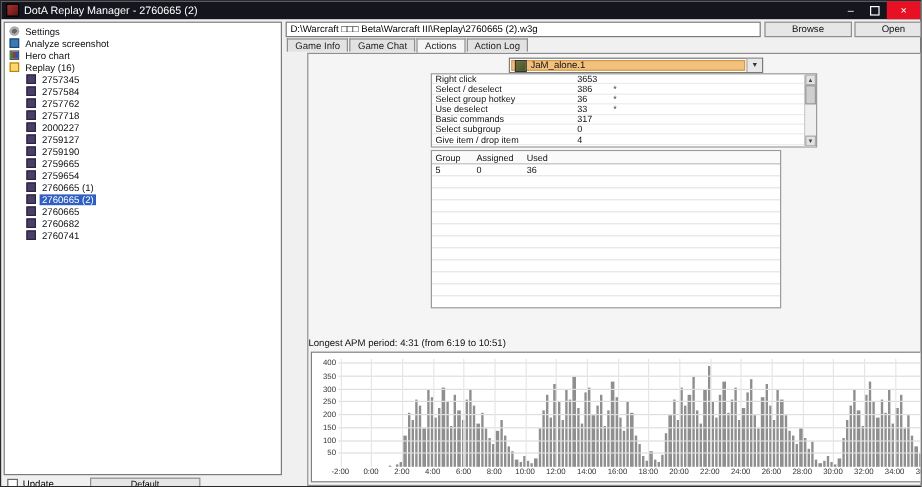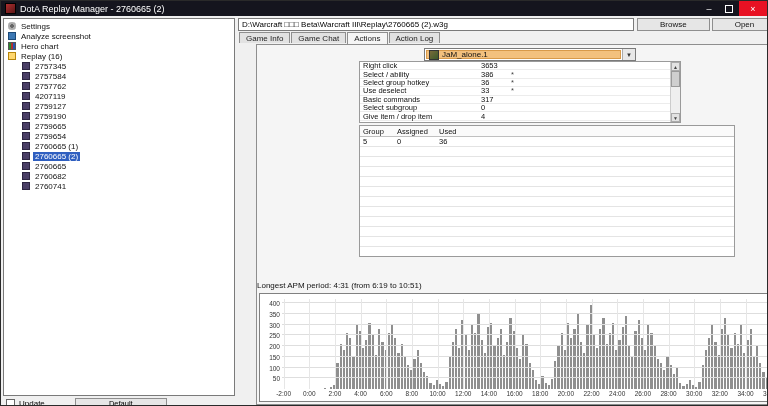--- a/index.html
+++ b/index.html
@@ -46,21 +46,21 @@
   .stats-rows{position:absolute;left:0;top:0;bottom:0;right:10px;overflow:hidden;}
   .stat-row{display:flex;height:7.4px;font-size:7.5px;align-items:center;border-bottom:1px solid #ececec;color:#111;}
   .stat-label{width:118px;padding-left:3px;}
   .stat-value{width:30px;}
   .stat-mark{width:12px;color:#444;}
   .vscroll{position:absolute;right:0;top:0;bottom:0;width:10px;background:#efefef;border-left:1px solid #ccc;display:flex;flex-direction:column;box-sizing:border-box;}
   .scr-btn{height:9px;font-size:5px;display:flex;align-items:center;justify-content:center;background:#e2e2e2;border:1px solid #aaa;color:#444;box-sizing:border-box;}
   .scr-track{flex:1;}
   .scr-thumb{height:16px;background:#cfcfcf;border:1px solid #9a9a9a;box-sizing:border-box;}
   
-  .gtable{position:absolute;left:102px;top:80px;width:376px;height:132px;background:#fff;border:1px solid #9a9a9a;font-size:7.5px;overflow:hidden;box-sizing:border-box;color:#111;}
+  .gtable{position:absolute;left:102px;top:80px;width:292px;height:132px;background:#fff;border:1px solid #9a9a9a;font-size:7.5px;overflow:hidden;box-sizing:border-box;color:#111;}
   .g-header{display:flex;height:10px;border-bottom:1px solid #c0c0c0;align-items:center;background:#fafafa;}
   .g-row{display:flex;height:9px;border-bottom:1px solid #e4e4e4;align-items:center;}
   .g-c0{width:34px;padding-left:3px;}.g-c1{width:42px;}.g-c2{flex:1;}
   
   .apm-label{position:absolute;left:0;right:0;top:236px;font-size:8px;color:#111;}
   .chart{position:absolute;left:2px;top:248px;width:522px;height:109px;background:#fff;border:1px solid #808080;box-sizing:border-box;}
   .plot{position:absolute;left:22px;right:4px;top:5px;bottom:12px;}
   .bars{position:absolute;left:0;right:0;top:0;bottom:0;display:flex;align-items:flex-end;}
   .bar{flex:1;margin-right:1px;background:#8f8f8f;}
   .hgrid{position:absolute;left:0;right:0;height:1px;background:#dedede;}
@@ -110,21 +110,25 @@
         <div class="tree-row replay">
           <span class="ico ico-replay"></span>
           <span class="lbl">2757584</span>
         </div>
         <div class="tree-row replay">
           <span class="ico ico-replay"></span>
           <span class="lbl">2757762</span>
         </div>
         <div class="tree-row replay">
           <span class="ico ico-replay"></span>
-          <span class="lbl">4207119</span>
+          <span class="lbl">2757718</span>
+        </div>
+        <div class="tree-row replay">
+          <span class="ico ico-replay"></span>
+          <span class="lbl">2000227</span>
         </div>
         <div class="tree-row replay">
           <span class="ico ico-replay"></span>
           <span class="lbl">2759127</span>
         </div>
         <div class="tree-row replay">
           <span class="ico ico-replay"></span>
           <span class="lbl">2759190</span>
         </div>
         <div class="tree-row replay">
@@ -190,21 +194,21 @@
     </div>
 
     <div class="stats">
       <div class="stats-rows" id="stats-rows">
           <div class="stat-row">
             <span class="stat-label">Right click</span>
             <span class="stat-value">3653</span>
             <span class="stat-mark"></span>
           </div>
           <div class="stat-row">
-            <span class="stat-label">Select / ability</span>
+            <span class="stat-label">Select / deselect</span>
             <span class="stat-value">386</span>
             <span class="stat-mark">*</span>
           </div>
           <div class="stat-row">
             <span class="stat-label">Select group hotkey</span>
             <span class="stat-value">36</span>
             <span class="stat-mark">*</span>
           </div>
           <div class="stat-row">
             <span class="stat-label">Use deselect</span>

